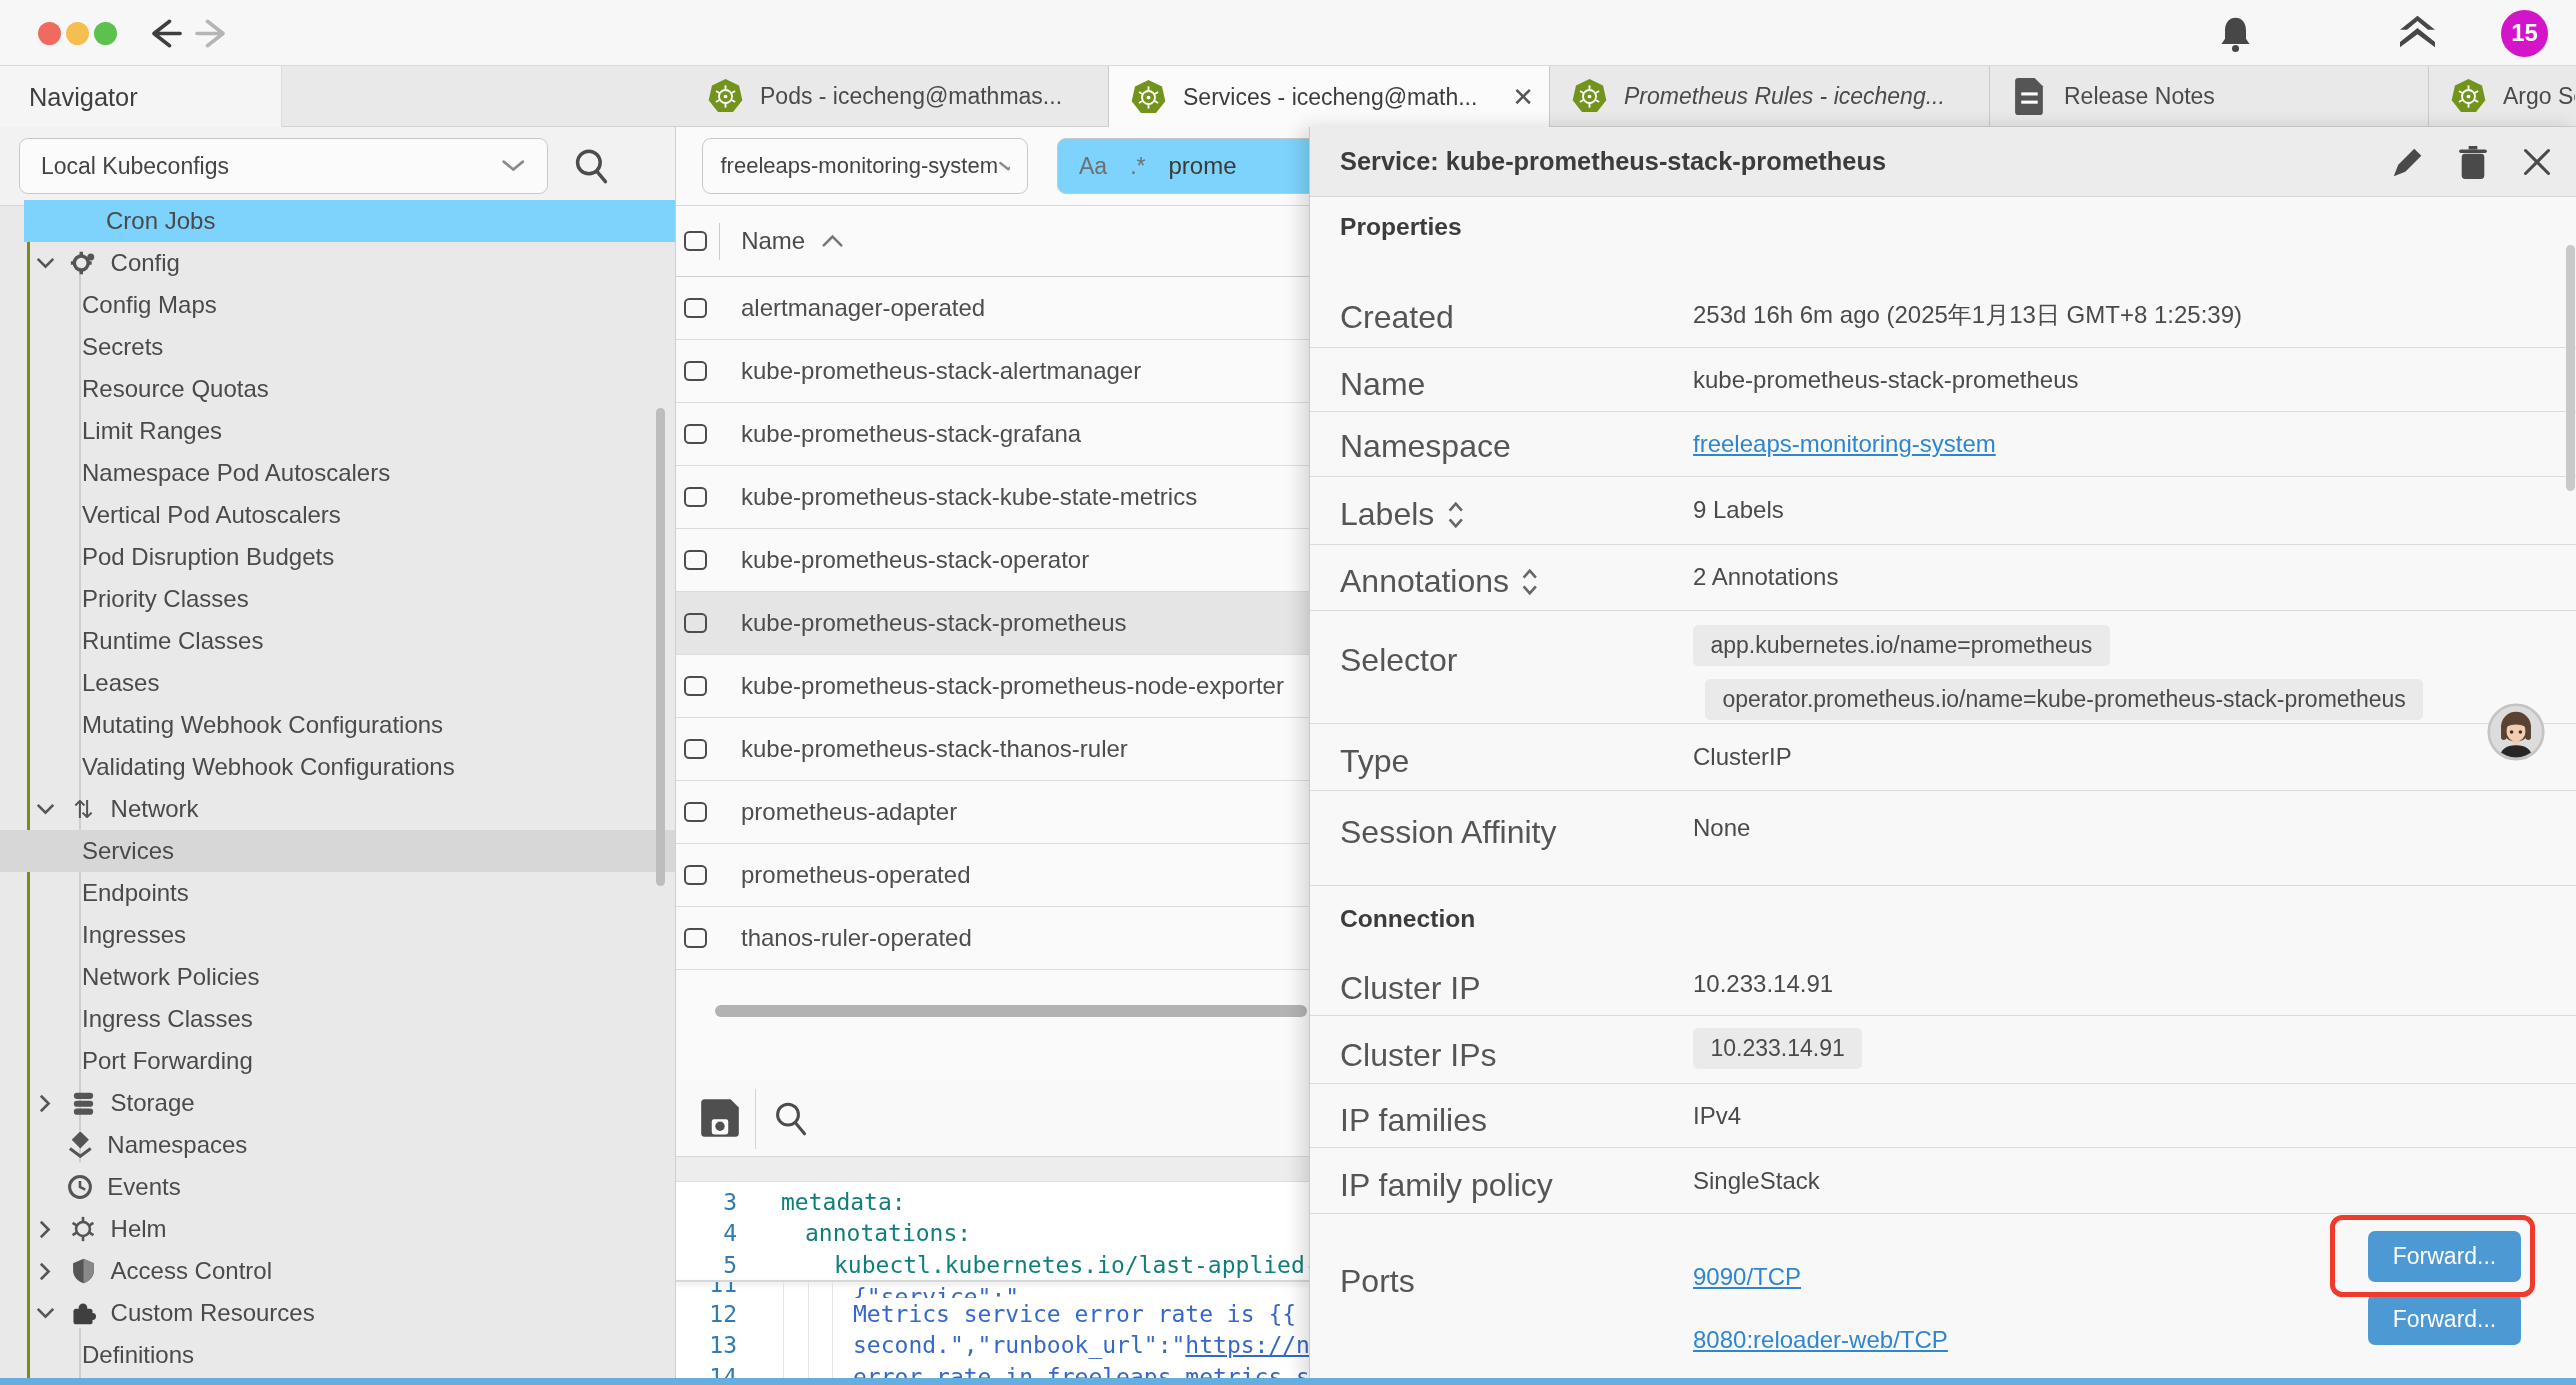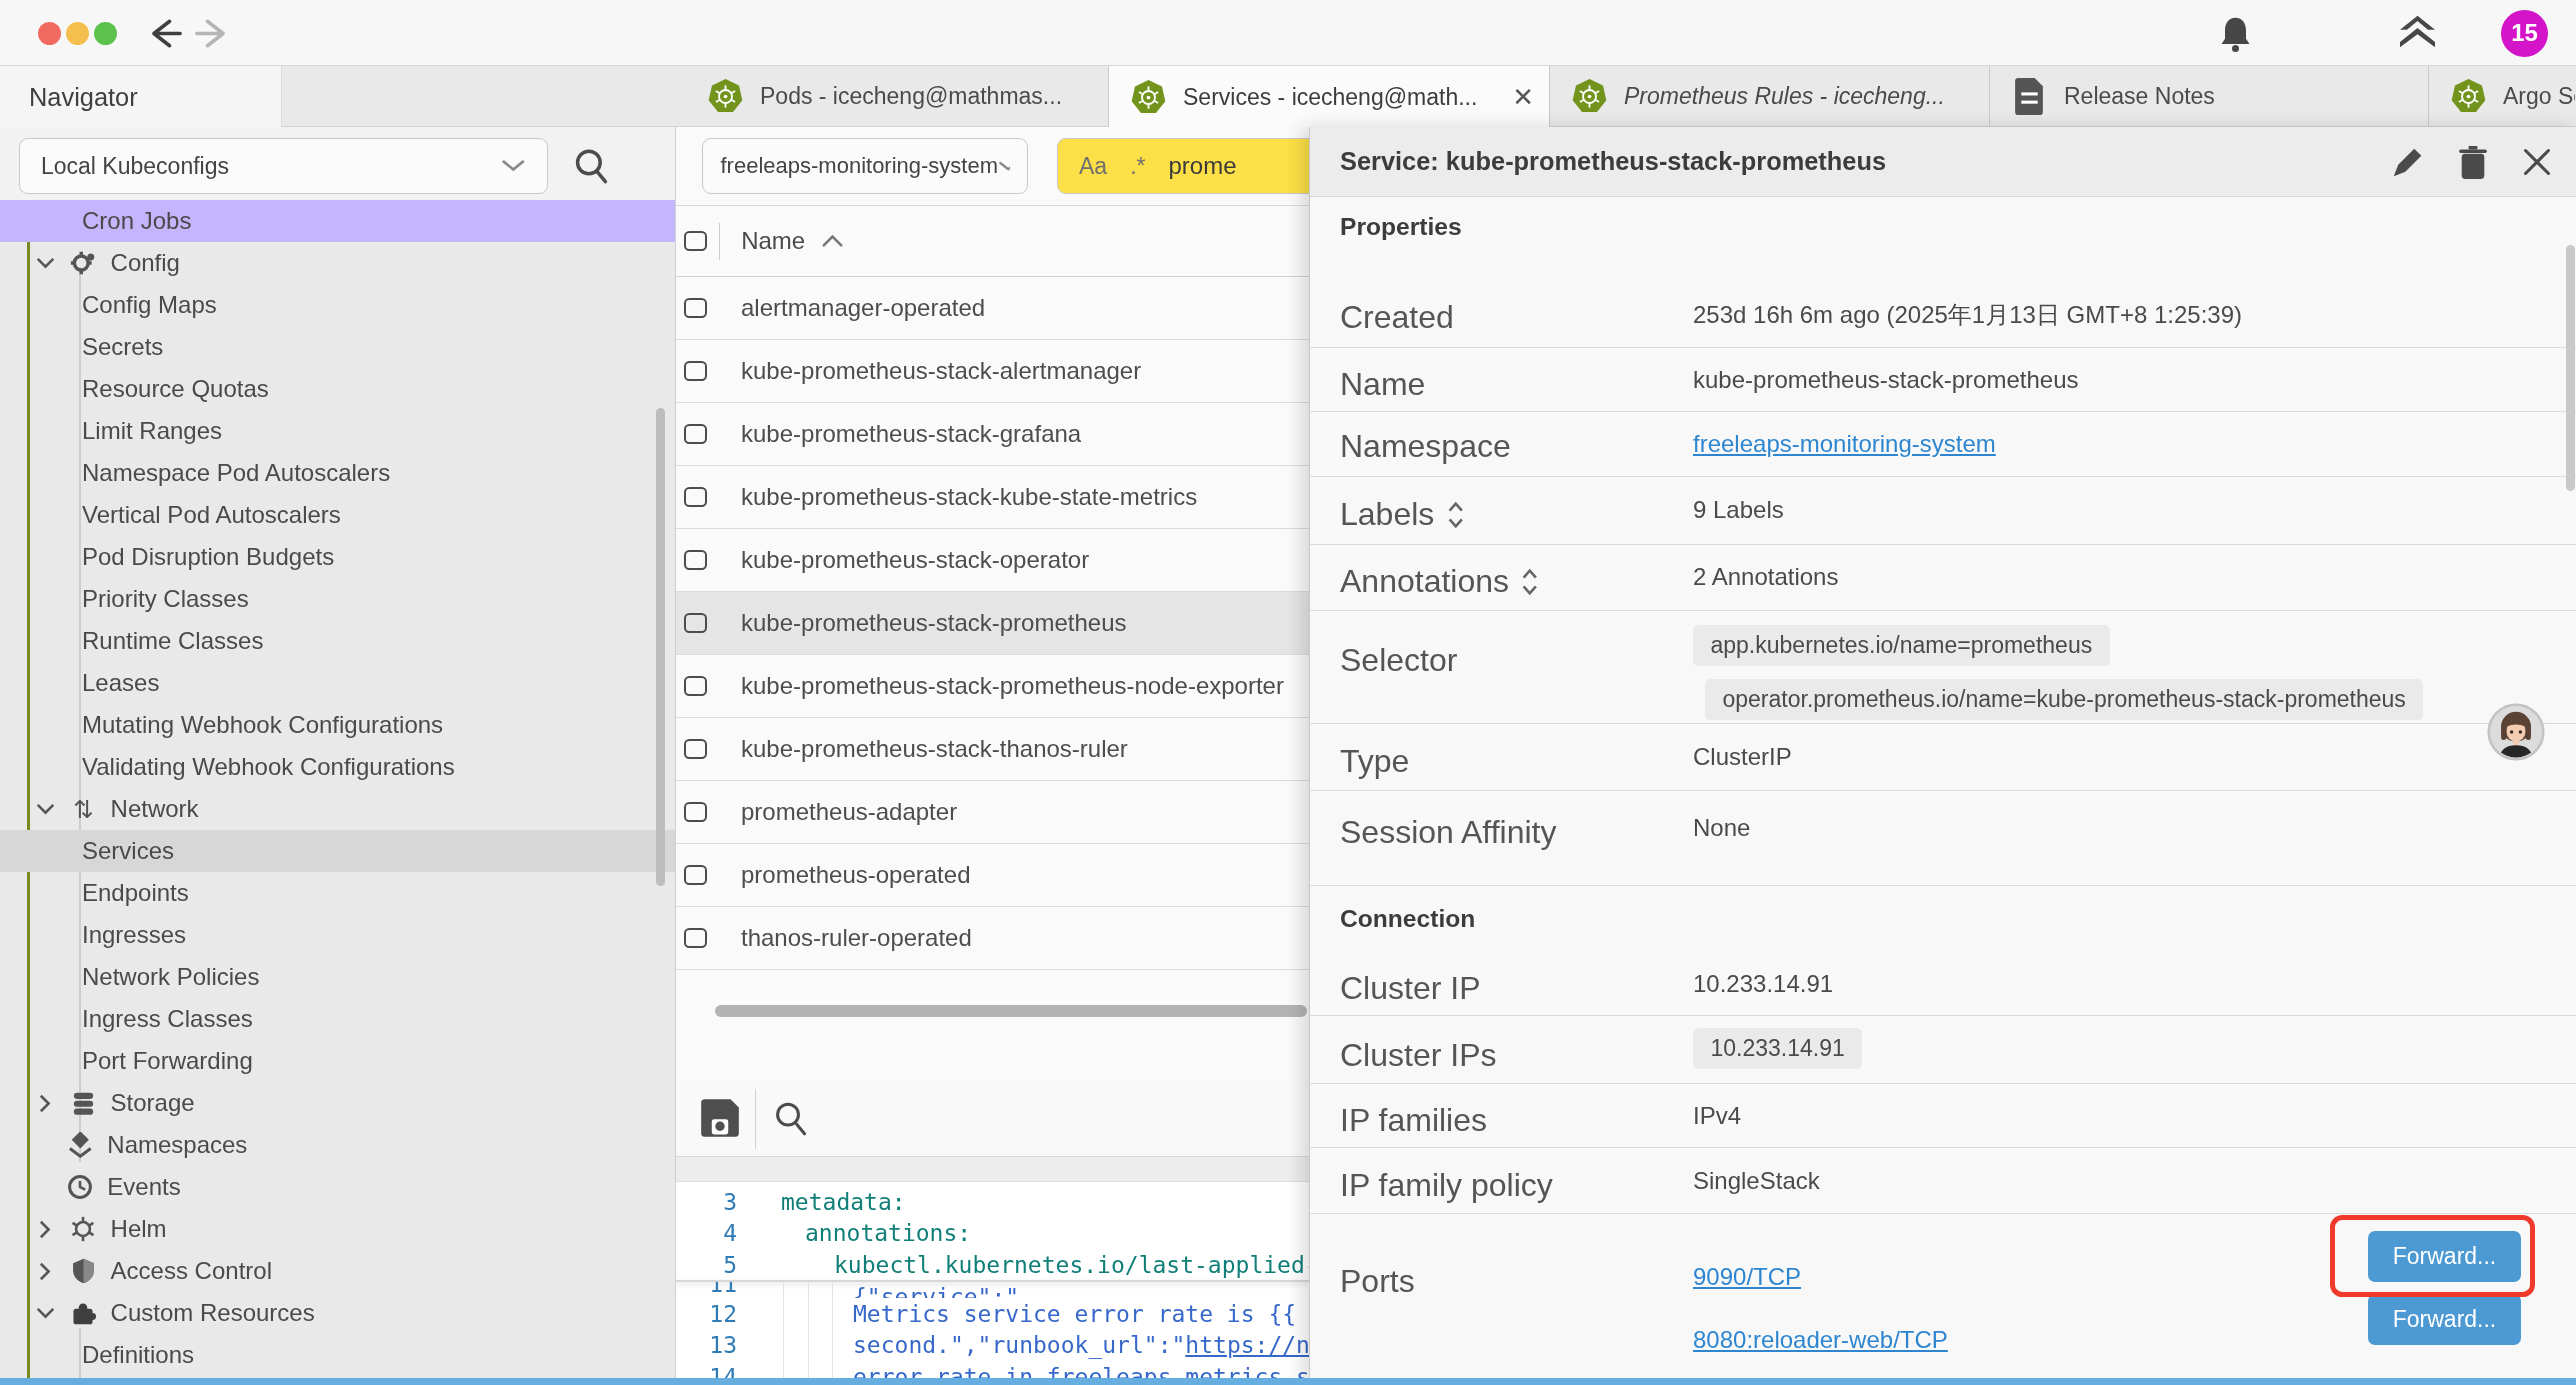--- a/index.html
+++ b/index.html
@@ -29,34 +29,34 @@
   #sidebar { left:0; top:127px; width:676px; height:1258px; background:#e9e9e9; border-right:0.9px solid #cfcfcf; overflow:hidden; }
   #side-toolbar { position:absolute; left:0; top:0; width:676px; height:79px; background:#f2f2f2; border-bottom:0.9px solid #d6d6d6; }
   #kubeconfig-select { position:absolute; left:19px; top:11.4px; width:529px; height:56px; background:#fbfbfb; border:0.9px solid #c8c8c8; border-radius:8.8px; display:flex; align-items:center; padding:0 21px; font-size:23px; color:#444; }
   #kubeconfig-select .chev { margin-left:auto; }
   #side-search { position:absolute; left:572px; top:19px; }
   #side-list { position:absolute; left:0; top:73px; width:676px; }
   .srow { height:42px; display:flex; align-items:center; font-size:24px; color:#4a4a4a; position:relative; }
   .srow.child { padding-left:82px; }
   .srow.group { padding-left:35px; gap:12.3px; }
   .srow.noexp { padding-left:65px; gap:12.3px; }
-  .srow.highlighted { background:#c4b5fd; }
+  .srow.highlighted { background:#7dd3fc;margin-left:24px; }
   .srow.selected { background:#d7d7d7; }
   .guide-olive { position:absolute; left:27px; top:73px; width:2.6px; height:1185px; background:#7a8a1f; }
   .guide-gray { position:absolute; left:79px; width:1.8px; background:#cdcdcd; }
   #side-scrollthumb { position:absolute; left:656px; top:281px; width:8.8px; height:478px; background:#bdbdbd; border-radius:4.4px; }
   .ticon { width:30px; display:flex; justify-content:center; color:#555; font-size:24.6px; }
   .tchev { width:21px; display:flex; justify-content:center; }
 
   
   #listcol { left:676px; top:127px; width:633px; height:1258px; background:#fafafa; overflow:hidden; }
   #filter-row { position:absolute; left:0; top:0; width:633px; height:79px; background:#fafafa; border-bottom:0.9px solid #d8d8d8; }
   #ns-select { position:absolute; left:26px; top:11.4px; width:326px; height:56px; background:#fbfbfb; border:0.9px solid #c8c8c8; border-radius:8.8px; display:flex; align-items:center; padding:0 17.5px; font-size:22px; color:#444; white-space:nowrap; }
   #ns-select .chev { margin-left:auto; }
-  #list-search { position:absolute; left:381px; top:11.4px; width:263px; height:56px; background:#fde047; border:0.9px solid #c8c8c8; border-radius:8.8px; display:flex; align-items:center; gap:23px; padding:0 21px; font-size:23px; }
+  #list-search { position:absolute; left:381px; top:11.4px; width:263px; height:56px; background:#7dd3fc; border:0.9px solid #c8c8c8; border-radius:8.8px; display:flex; align-items:center; gap:23px; padding:0 21px; font-size:23px; }
   #list-search .tok { color:#6f6f6f; }
   #list-search .q { color:#3a3a3a; font-size:24px; }
   #table-header { position:absolute; left:0; top:79px; width:633px; height:71px; border-bottom:0.9px solid #cfcfcf; display:flex; align-items:center; }
   .cbx { width:23px; height:20px; border:2.6px solid #4c4c4c; border-radius:5.3px; margin-left:8px; background:transparent; }
   #table-header .vsep { width:0.9px; height:37px; background:#cccccc; margin-left:12.3px; }
   #table-header .hname { margin-left:21px; font-size:24px; color:#4a4a4a; }
   #table-header .sort { margin-left:16px; }
   #rows { position:absolute; left:0; top:150px; width:731px; }
   .trow { height:63px; display:flex; align-items:center; border-bottom:0.9px solid #dcdcdc; white-space:nowrap; }
   .trow .name { margin-left:34px; font-size:24px; color:#4d4d4d; }

